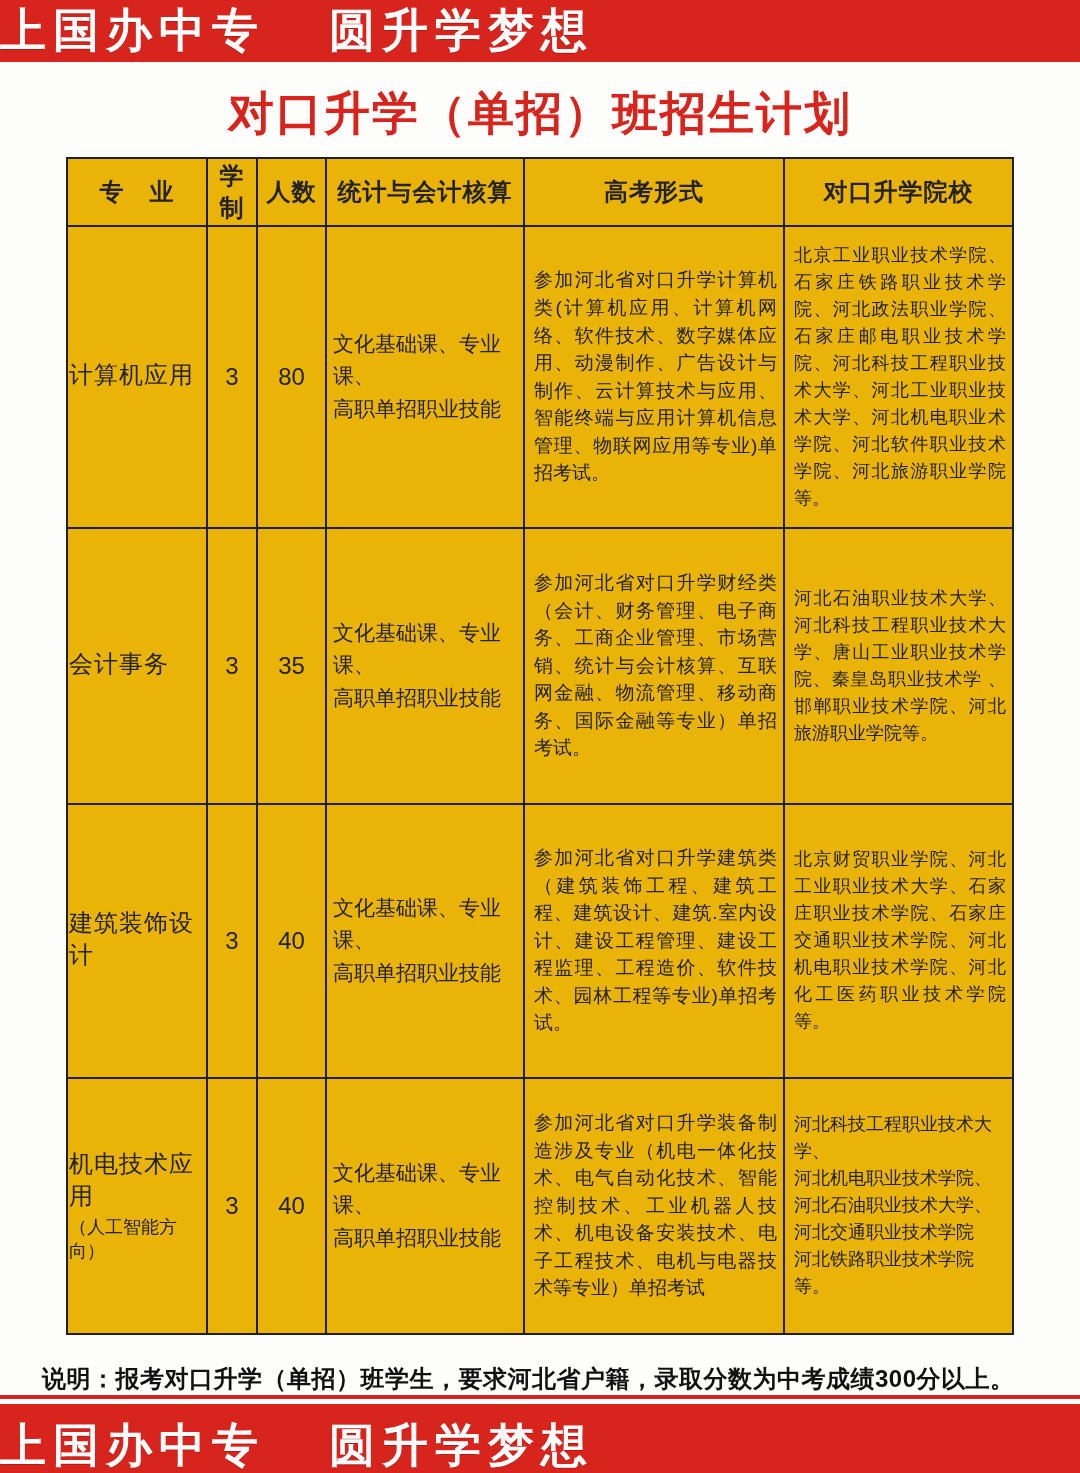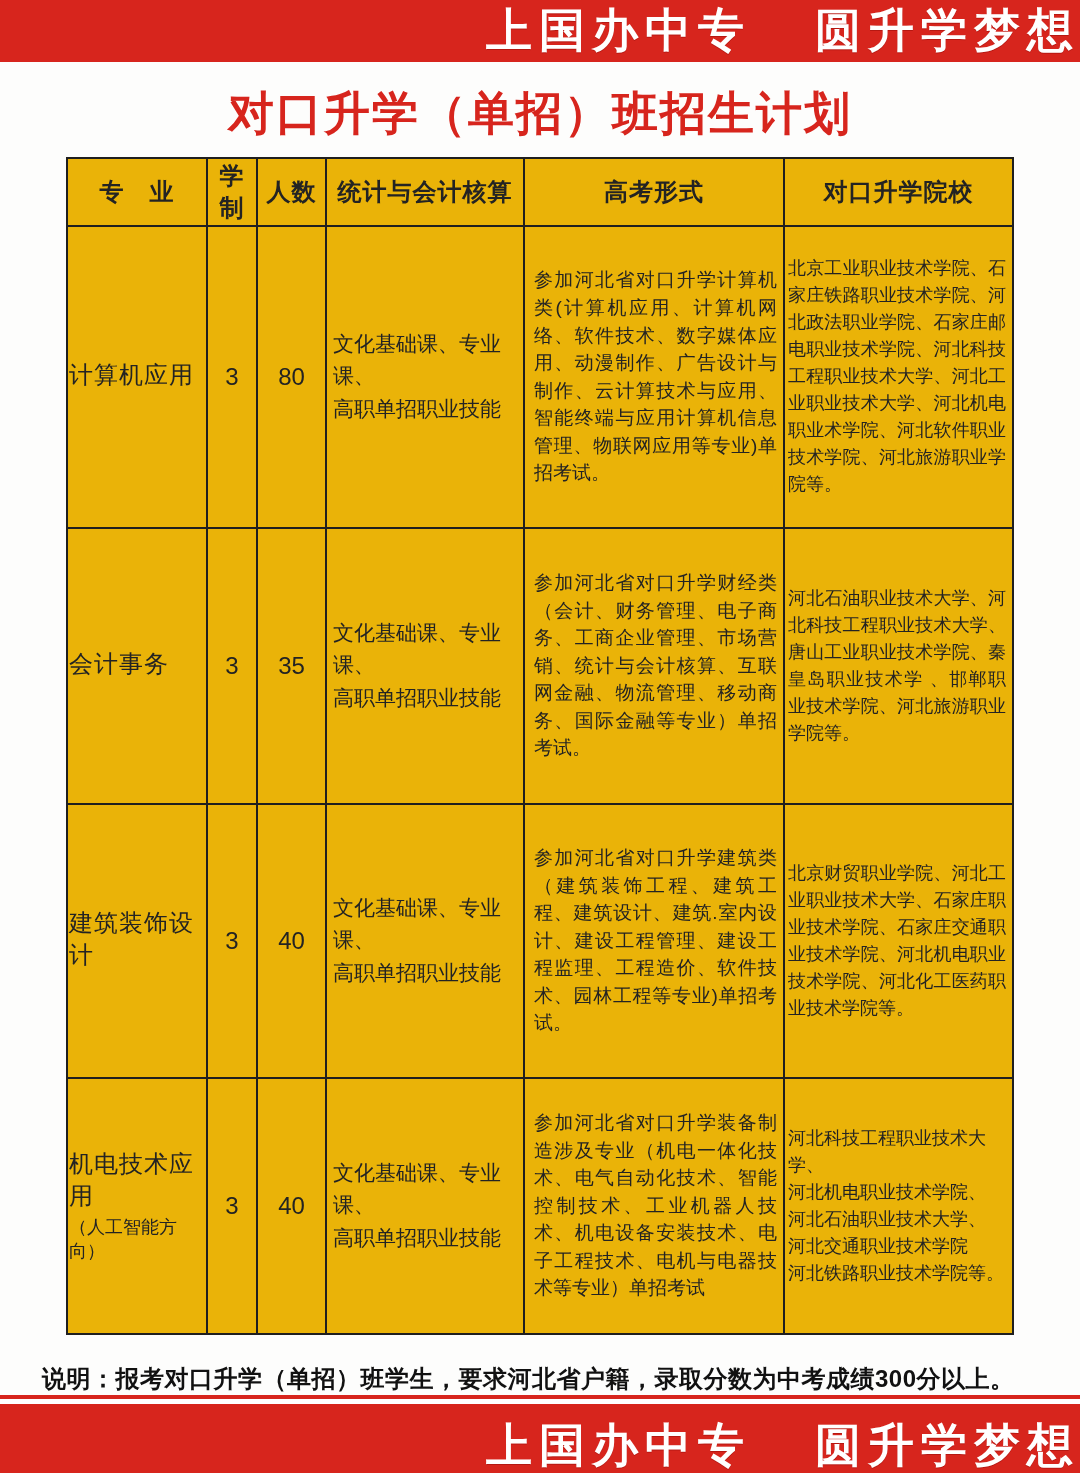--- a/index.html
+++ b/index.html
@@ -10,21 +10,21 @@
     background:#fdfdfc;
     font-family:"Liberation Sans", sans-serif;
     color:#232323;
     overflow:hidden;
     display:flex; flex-direction:column;
   }
   .banner {
     height:86px;
     background:#d7251d;
     color:#ffffff;
-    display:flex; align-items:center; justify-content:flex-end;
+    display:flex; align-items:center; justify-content:flex-start;
     gap:64px;
     font-size:46px; font-weight:bold; letter-spacing:7px;
     text-shadow:0 1px 0 rgba(120,0,0,.35);
   }
   .banner-bottom { height:85px; }
   .hr-white { height:3px; background:#ffffff; }
   .hr-red   { height:4px; background:#d7251d; }
   .hr-white-wide { height:5px; background:#ffffff; }
   .title {
     margin:26px 0 18px;
@@ -71,21 +71,21 @@
   .c-exam {
     font-size:19px;
     line-height:1.45;
     padding:6px 6px 6px 9px;
     text-align:justify;
     text-justify:inter-ideograph;
   }
   .c-colleges {
     font-size:18px;
     line-height:1.5;
-    padding:6px 6px 6px 3px;
+    padding:6px 6px 6px 9px;
     text-align:justify;
     text-justify:inter-ideograph;
   }
   .pre-lines {
     white-space:pre-line;
     text-align:left;
   }
   .note {
     margin:28px 40px 0 42px;
     font-size:24px;

